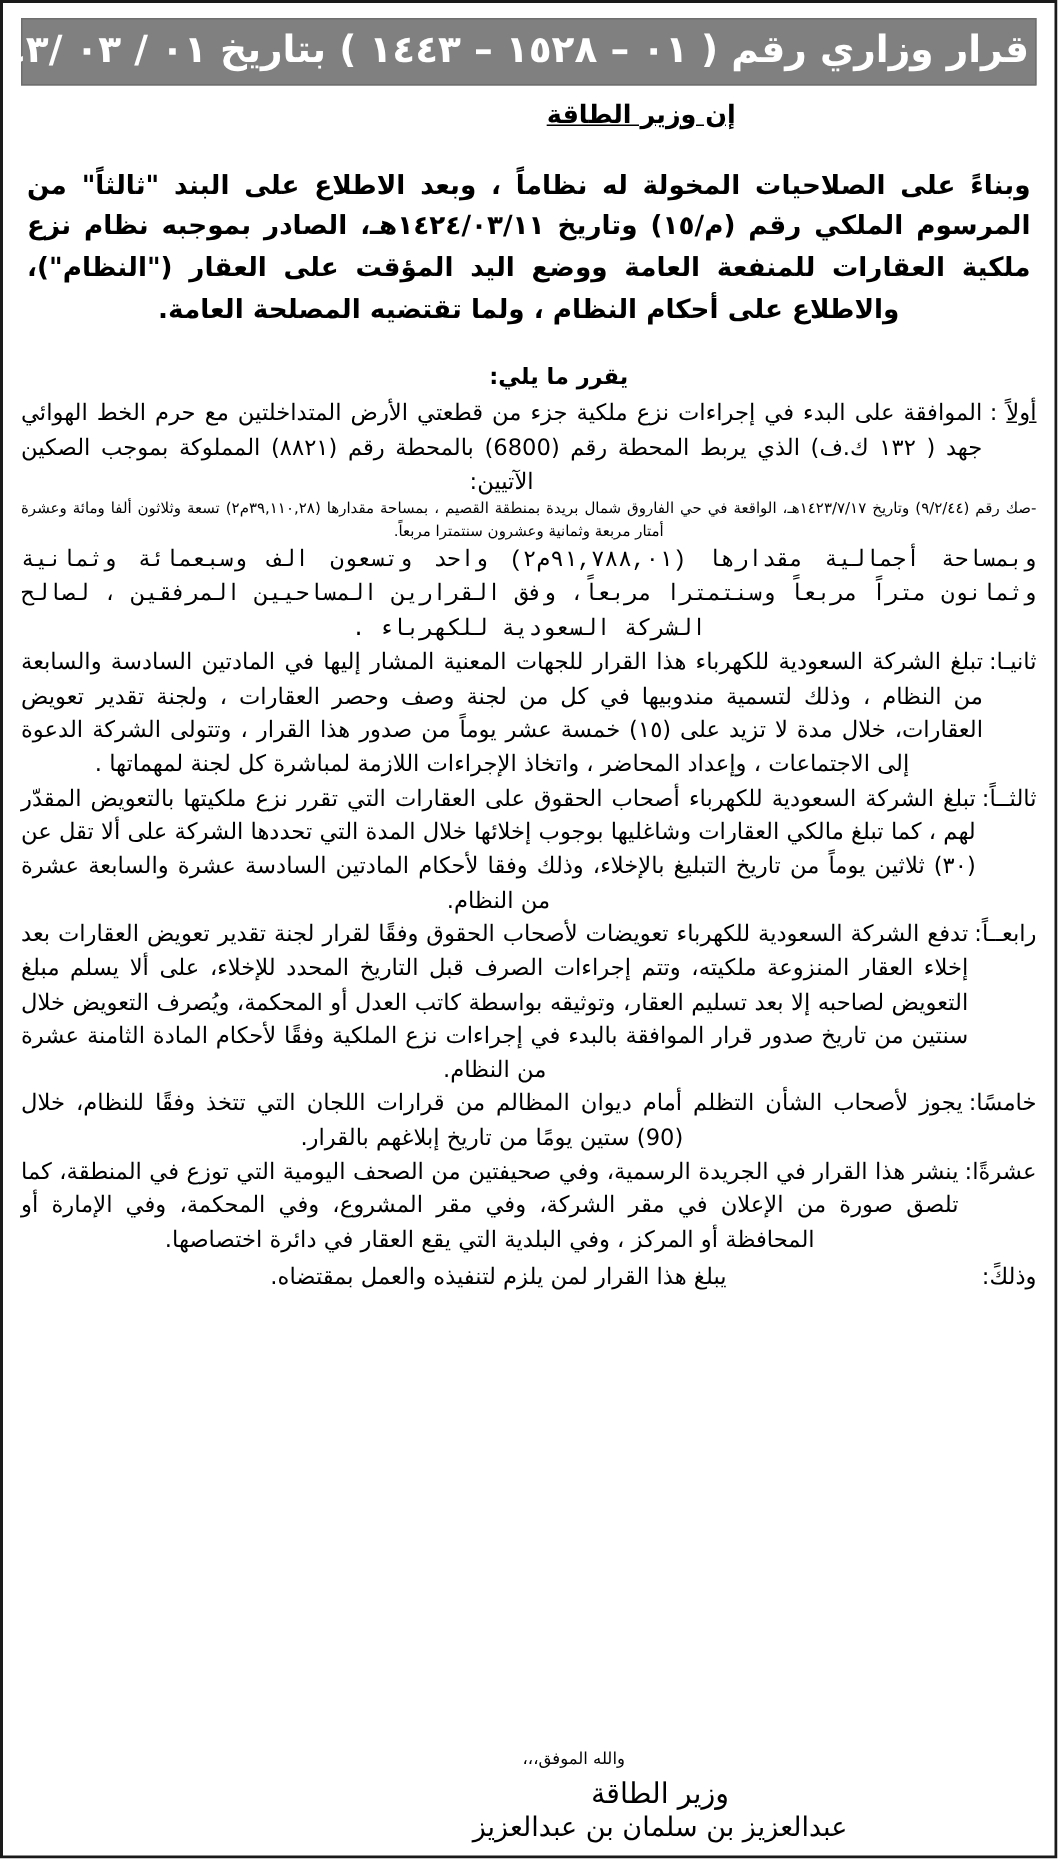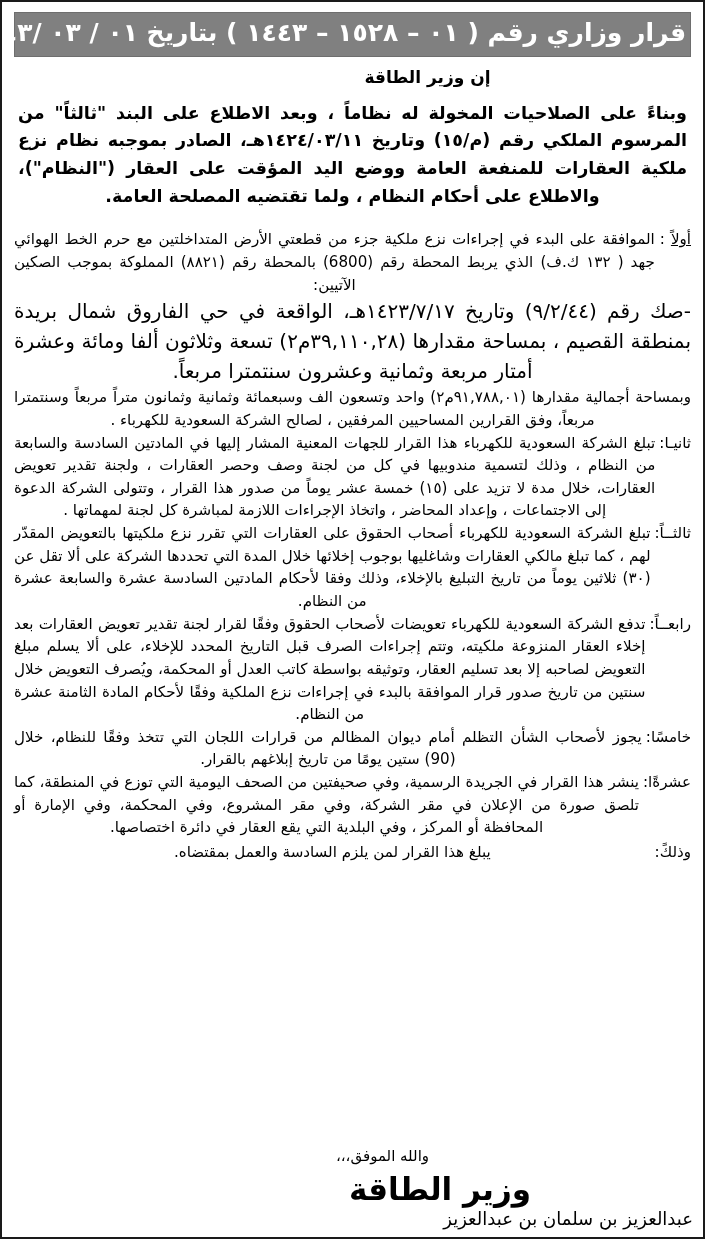--- a/index.html
+++ b/index.html
@@ -37,22 +37,23 @@
     letter-spacing: 0px;
     padding: 6px 4px 8px 4px;
     margin: 2px 2px 10px 2px;
     line-height: 1.15;
     white-space: nowrap;
   }
   .preamble-title {
     text-align: center;
     font-size: 17px;
     font-weight: bold;
-    margin: 0 0 13px 0;
+    margin: 0 0 24px 0;
     padding-left: 150px;
+    text-decoration: underline;
   }
   .preamble {
     font-size: 17.5px;
     font-weight: bold;
     line-height: 1.58;
     text-align: justify;
     text-align-last: center;
     margin: 0 6px 18px 6px;
   }
   .decides {
@@ -89,61 +90,63 @@
   .clause.first .clause-label { padding-left: 6px; text-decoration: underline; }
   .clause-colon {
     flex: 0 0 auto;
     padding-left: 5px;
   }
   .plain-line {
     font-size: 15.1px;
     line-height: 1.50;
     text-align: justify;
     text-align-last: center;
+    font-family: Liberation Mono, monospace;
   }
   .deed {
-    font-size: 20px;
+    font-size: 10px;
     line-height: 1.50;
     text-align: justify;
     text-align-last: center;
   }
   .tail {
     margin-top: 2px;
   }
   .closing {
     text-align: center;
-    font-size: 15px;
+    font-size: 11px;
     margin: 5px 0 2px 0;
     padding-left: 60px;
   }
   .sign-title {
     text-align: center;
-    font-size: 31px;
-    font-weight: bold;
+    font-size: 19px;
+    font-weight: normal;
     margin: 4px 0 1px 0;
     padding-left: 175px;
   }
   .sign-name {
-    text-align: right;
+    text-align: center;
     font-size: 18px;
     margin: 0 0 2px 0;
     padding-left: 175px;
   }
 </style>
 </head>
 <body>
 
 <div class="page">
 
   <div class="banner">قرار وزاري رقم ( ٠١ – ١٥٢٨ – ١٤٤٣ ) بتاريخ ٠١ / ٠٣ /١٤٤٣هـ</div>
 
   <div class="preamble-title">إن وزير الطاقة</div>
 
   <div class="preamble">وبناءً على الصلاحيات المخولة له نظاماً ، وبعد الاطلاع على البند "ثالثاً" من المرسوم الملكي رقم (م/١٥) وتاريخ ١٤٢٤/٠٣/١١هـ، الصادر بموجبه نظام نزع ملكية العقارات للمنفعة العامة ووضع اليد المؤقت على العقار ("النظام")، والاطلاع على أحكام  النظام ، ولما  تقتضيه المصلحة العامة.</div>
 
+  <div class="decides">يقرر ما يلي:</div>
 
   <div class="body-block">
 
     <div class="clause first">
       <span class="clause-label">أولاً</span>
       <span class="clause-colon">:</span>
       <span class="clause-body">الموافقة على البدء في إجراءات نزع ملكية جزء من قطعتي الأرض المتداخلتين  مع حرم الخط الهوائي جهد ( ١٣٢ ك.ف) الذي يربط المحطة رقم (6800) بالمحطة رقم (٨٨٢١) المملوكة بموجب الصكين الآتيين:</span>
     </div>
 
     <div class="deed">-صك رقم (٩/٢/٤٤) وتاريخ ١٤٢٣/٧/١٧هـ، الواقعة في حي الفاروق شمال بريدة بمنطقة القصيم ، بمساحة مقدارها (٣٩,١١٠,٢٨م٢) تسعة وثلاثون ألفا ومائة وعشرة أمتار مربعة وثمانية وعشرون سنتمترا مربعاً.</div>
@@ -169,21 +172,21 @@
       <span class="clause-body">يجوز لأصحاب الشأن التظلم أمام ديوان المظالم من قرارات اللجان التي تتخذ وفقًا للنظام، خلال (90) ستين يومًا من تاريخ إبلاغهم بالقرار.</span>
     </div>
 
     <div class="clause">
       <span class="clause-label">عشرةًا:</span>
       <span class="clause-body">ينشر هذا القرار في الجريدة الرسمية، وفي صحيفتين من الصحف اليومية التي توزع في المنطقة، كما تلصق صورة من الإعلان في مقر الشركة، وفي مقر المشروع، وفي المحكمة، وفي الإمارة أو المحافظة أو المركز ، وفي البلدية التي يقع العقار في دائرة اختصاصها.</span>
     </div>
 
     <div class="clause tail">
       <span class="clause-label">وذلكً:</span>
-      <span class="clause-body" style="text-align-last:center">يبلغ هذا القرار لمن يلزم السادسة والعمل بمقتضاه.</span>
+      <span class="clause-body" style="text-align-last:center">يبلغ هذا القرار لمن يلزم لتنفيذه والعمل بمقتضاه.</span>
     </div>
 
   </div>
 
   <div class="closing">والله الموفق،،،</div>
 
   <div class="sign-title">وزير الطاقة</div>
 
   <div class="sign-name">عبدالعزيز بن سلمان بن عبدالعزيز</div>
 

